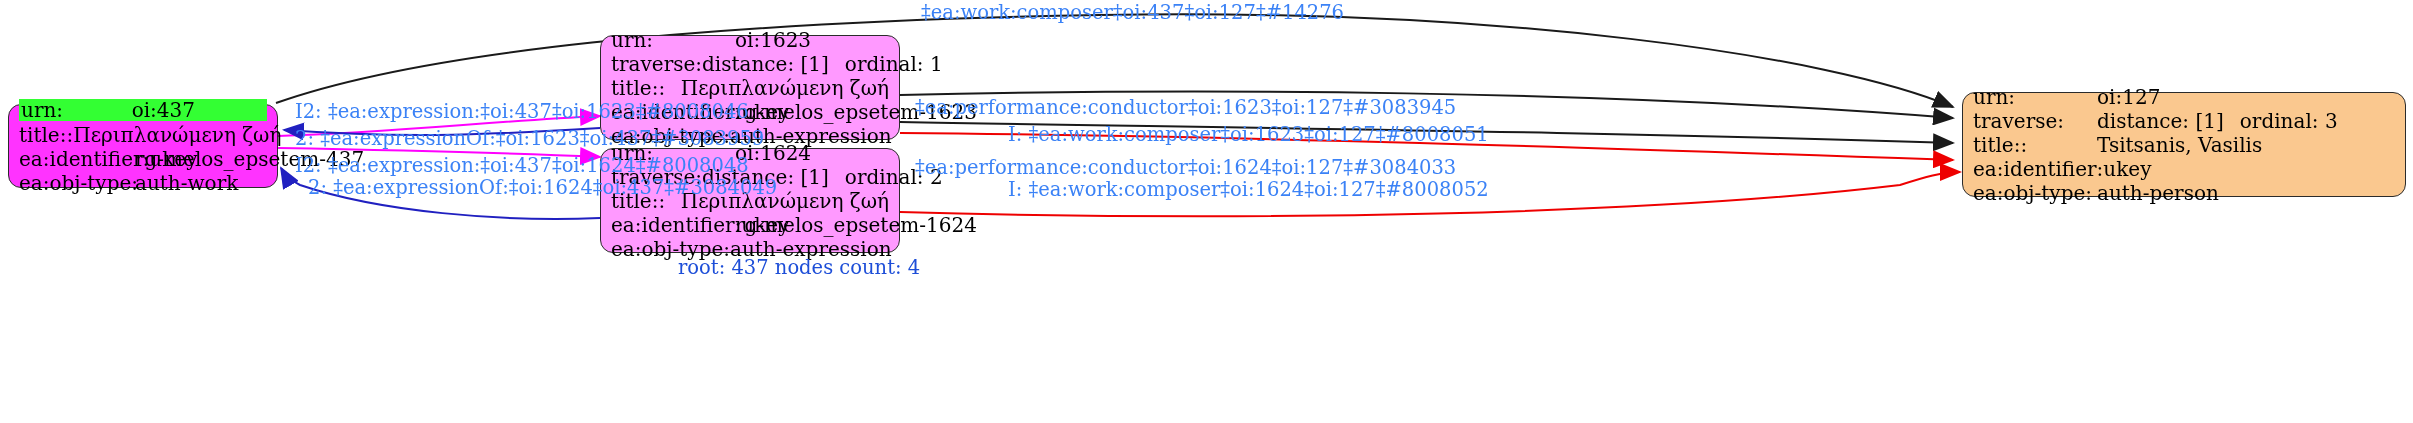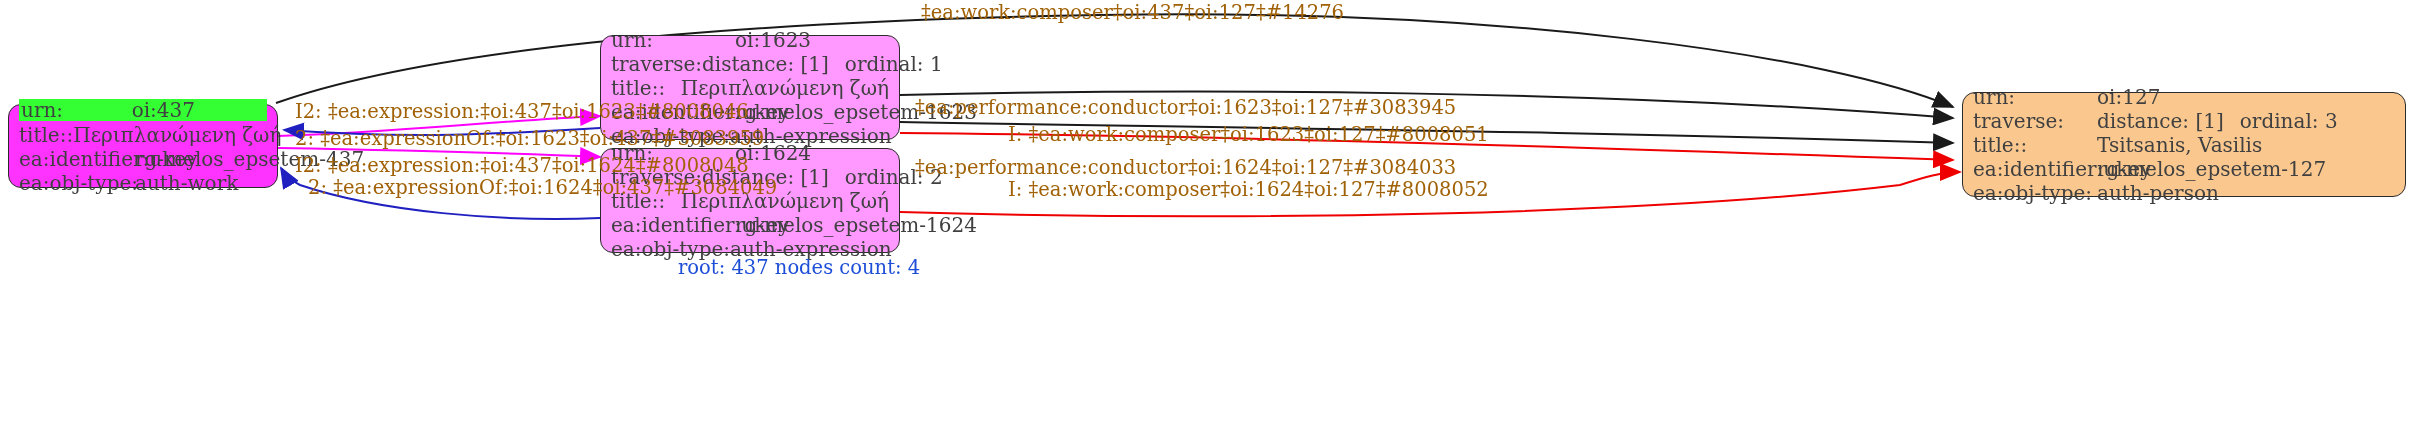--- a/index.html
+++ b/index.html
@@ -37,21 +37,21 @@
     display: flex;
     flex-direction: column;
     justify-content: center;
   }
   .node .row {
     display: flex;
     align-items: center;
     line-height: 1.0;
     padding: 2px 0;
     font-size: 20px;
-    color: #404040;
+    color: #000000;
     white-space: nowrap;
   }
   .node .k {
     display: inline-block;
   }
   .node .v {
     display: inline-block;
   }
   .node .v2 {
     display: inline-block;
@@ -62,21 +62,21 @@
     background: transparent;
   }
   .row.hl .k,
   .row.hl .v {
     background: #33ff33;
     padding: 1px 2px;
   }
   .edge-label {
     position: absolute;
     font-size: 19.5px;
-    color: #a16207;
+    color: #3b82f6;
     white-space: nowrap;
     background: transparent;
   }
   .caption {
     position: absolute;
     font-size: 19.5px;
     color: #1d4ed8;
     white-space: nowrap;
   }
 </style>
@@ -196,21 +196,20 @@
       <span class="k" style="width:124px">traverse:</span>
       <span class="v">distance: [1]</span>
       <span class="v2">ordinal: 3</span>
     </div>
     <div class="row">
       <span class="k" style="width:124px">title::</span>
       <span class="v">Tsitsanis, Vasilis</span>
     </div>
     <div class="row">
       <span class="k" style="width:124px">ea:identifier:ukey</span>
-      <span class="v">rg-melos_epsetem-127</span>
     </div>
     <div class="row">
       <span class="k" style="width:124px">ea:obj-type:</span>
       <span class="v">auth-person</span>
     </div>
   </div>
 
   <div class="edge-label" style="left:921px; top:1px;">‡ea:work:composer‡oi:437‡oi:127‡#14276</div>
 
   <div class="edge-label" style="left:295px; top:100px;">I2: ‡ea:expression:‡oi:437‡oi:1623‡#8008046</div>

